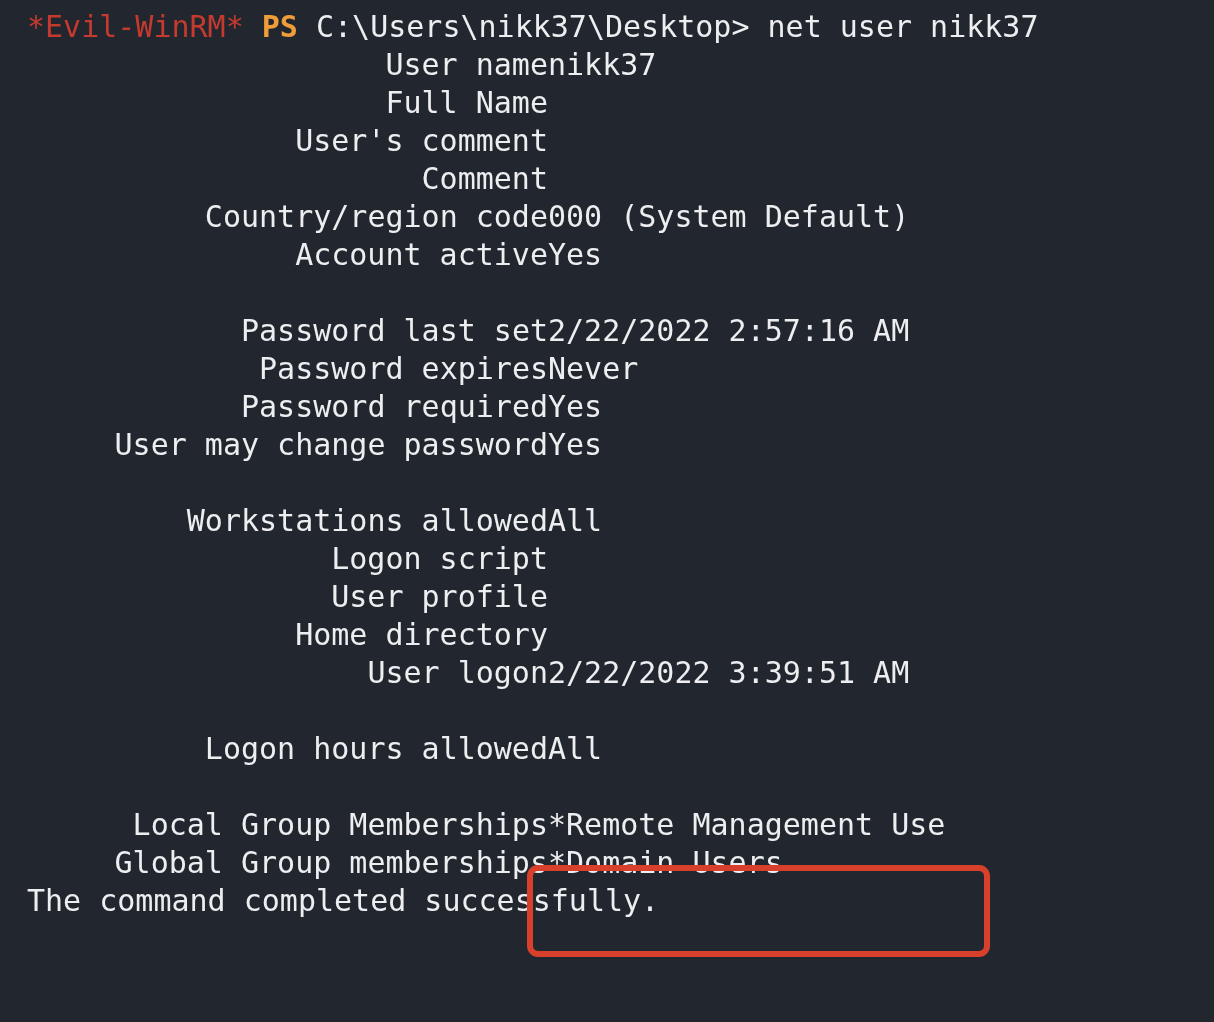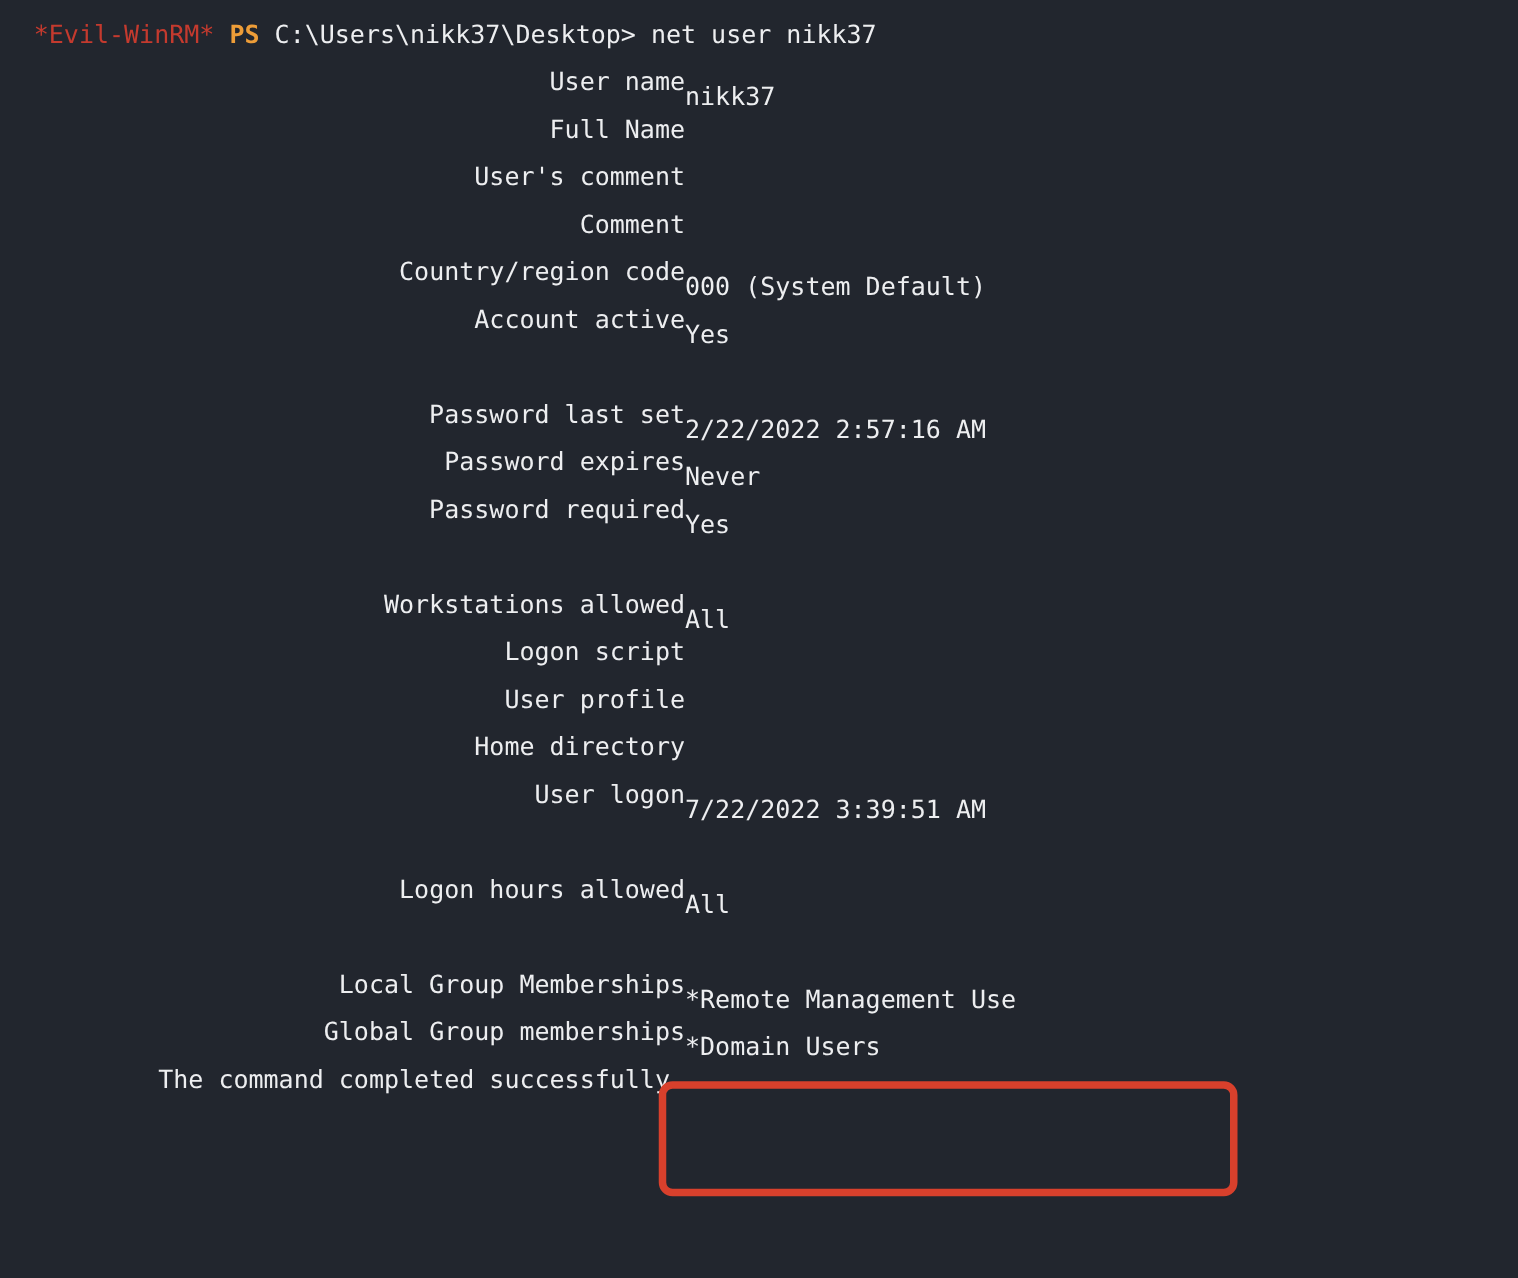--- a/index.html
+++ b/index.html
@@ -17,38 +17,37 @@
     width: 1214px;
     height: 1022px;
     overflow: hidden;
   }
   .terminal {
     position: relative;
     width: 1214px;
     height: 802px;
     padding: 8px 0 0 27px;
     font-family: "DejaVu Sans Mono", monospace;
-    font-size: 20px;
+    font-size: 30px;
     line-height: 38px;
     color: var(--fg);
   }
   .line {
     height: 38px;
     white-space: nowrap;
   }
   .lbl {
     display: inline-block;
     min-width: 521px;
     vertical-align: top;
     text-align: right;
   }
   .val {
     display: inline-block;
     vertical-align: top;
-    margin-top: 12px;
   }
   .tag { color: var(--red); }
   .shell { color: var(--orange); font-weight: bold; }
   .path, .command { color: var(--fg); }
   .highlight {
     position: absolute;
     left: 527px;
     top: 865px;
     width: 463px;
     height: 92px;
@@ -72,26 +71,27 @@
       <div class="line"><span class="lbl">User name</span><span class="val">nikk37</span></div>
       <div class="line"><span class="lbl">Full Name</span><span class="val"></span></div>
       <div class="line"><span class="lbl">User's comment</span><span class="val"></span></div>
       <div class="line"><span class="lbl">Comment</span><span class="val"></span></div>
       <div class="line"><span class="lbl">Country/region code</span><span class="val">000 (System Default)</span></div>
       <div class="line"><span class="lbl">Account active</span><span class="val">Yes</span></div>
       <div class="line"></div>
       <div class="line"><span class="lbl">Password last set</span><span class="val">2/22/2022 2:57:16 AM</span></div>
       <div class="line"><span class="lbl">Password expires</span><span class="val">Never</span></div>
       <div class="line"><span class="lbl">Password required</span><span class="val">Yes</span></div>
+      <div class="line"><span class="lbl">User may change password</span><span class="val">Yes</span></div>
       <div class="line"></div>
       <div class="line"><span class="lbl">Workstations allowed</span><span class="val">All</span></div>
       <div class="line"><span class="lbl">Logon script</span><span class="val"></span></div>
       <div class="line"><span class="lbl">User profile</span><span class="val"></span></div>
       <div class="line"><span class="lbl">Home directory</span><span class="val"></span></div>
-      <div class="line"><span class="lbl">User logon</span><span class="val">7/22/2022 3:39:51 AM</span></div>
+      <div class="line"><span class="lbl">User logon</span><span class="val">2/22/2022 3:39:51 AM</span></div>
       <div class="line"></div>
       <div class="line"><span class="lbl">Logon hours allowed</span><span class="val">All</span></div>
       <div class="line"></div>
       <div class="line"><span class="lbl">Local Group Memberships</span><span class="val">*Remote Management Use</span></div>
       <div class="line"><span class="lbl">Global Group memberships</span><span class="val">*Domain Users</span></div>
       <div class="line"><span class="lbl">The command completed successfully.</span><span class="val"></span></div>
     </div>
 
   <div class="highlight"></div>
 </div>

